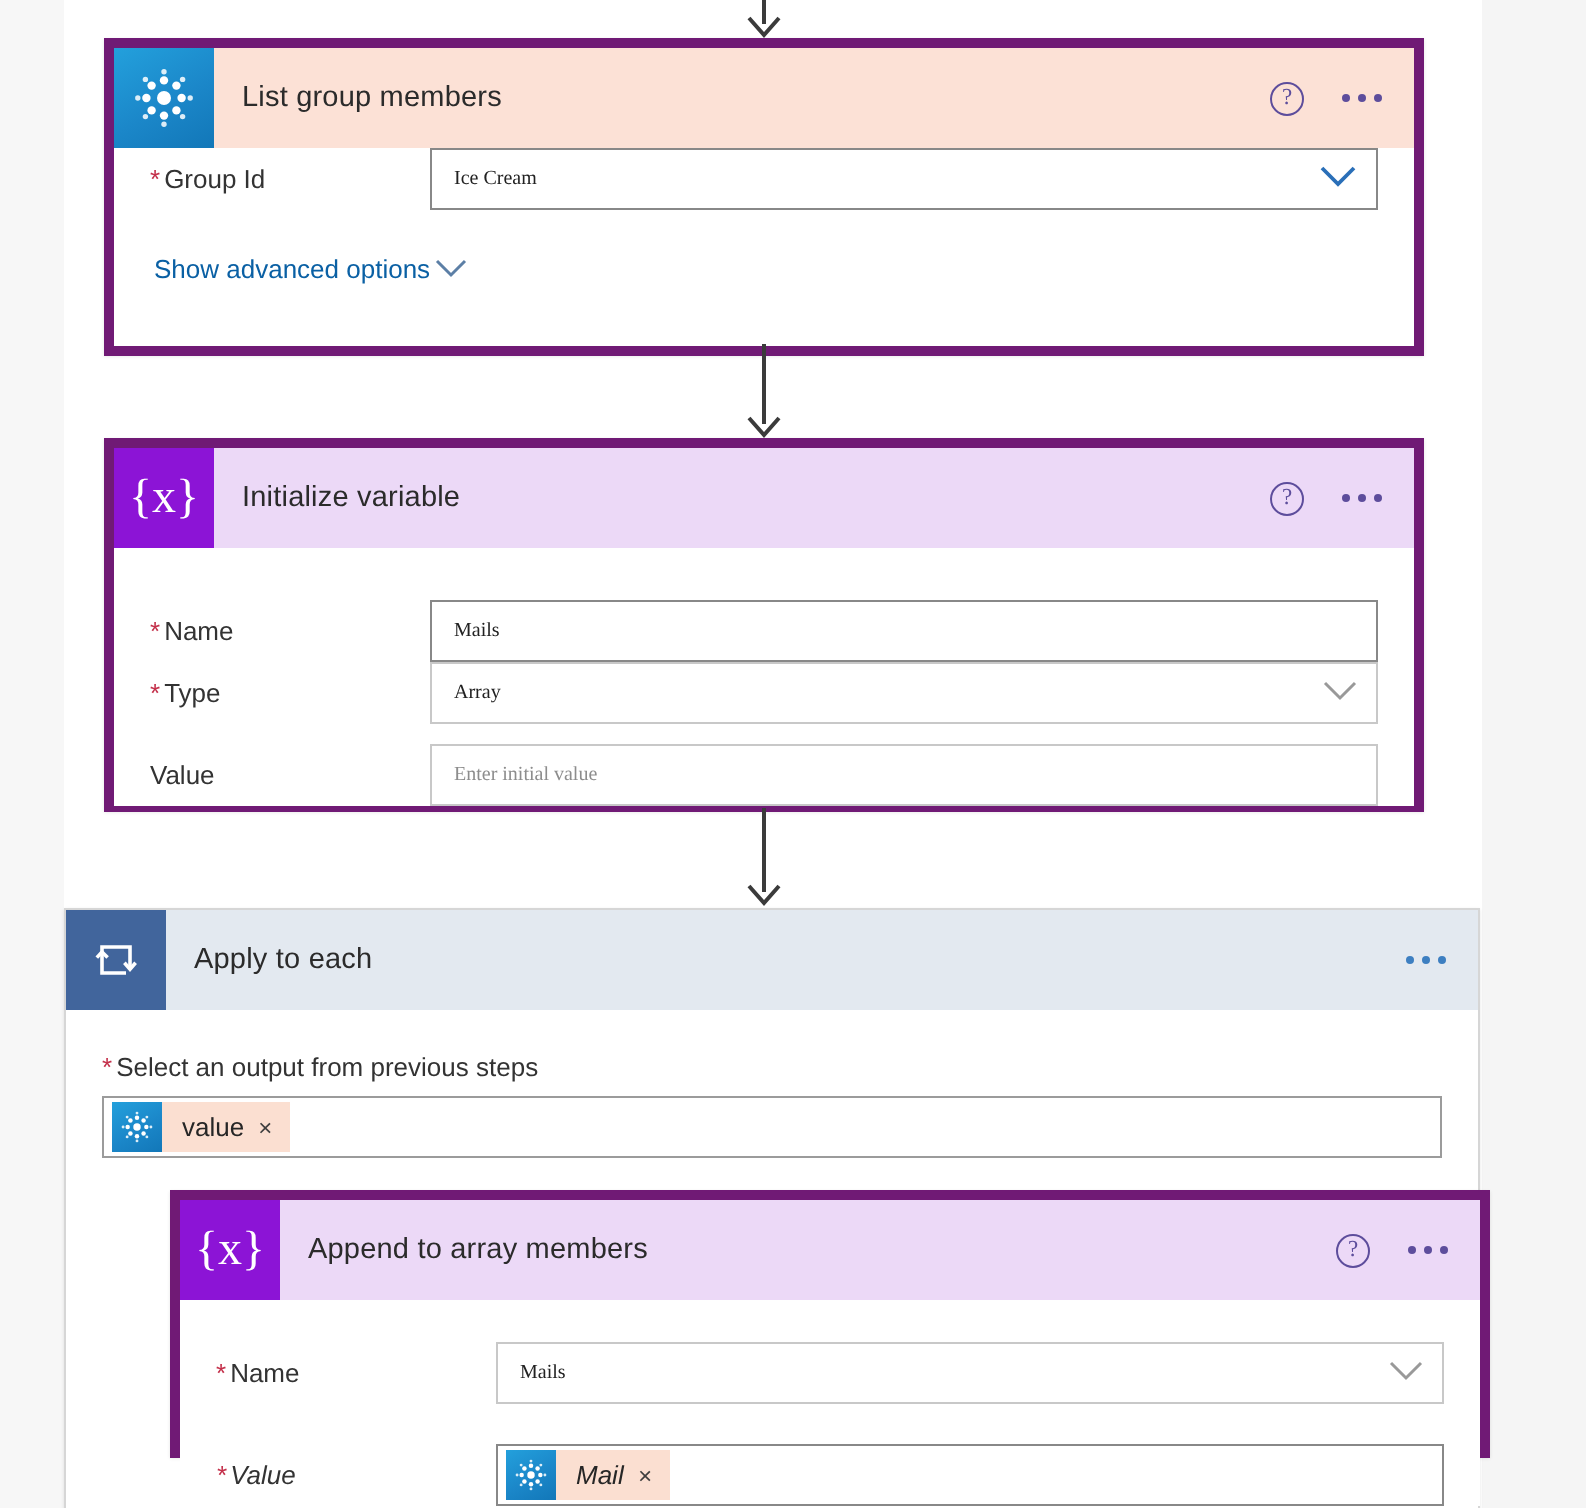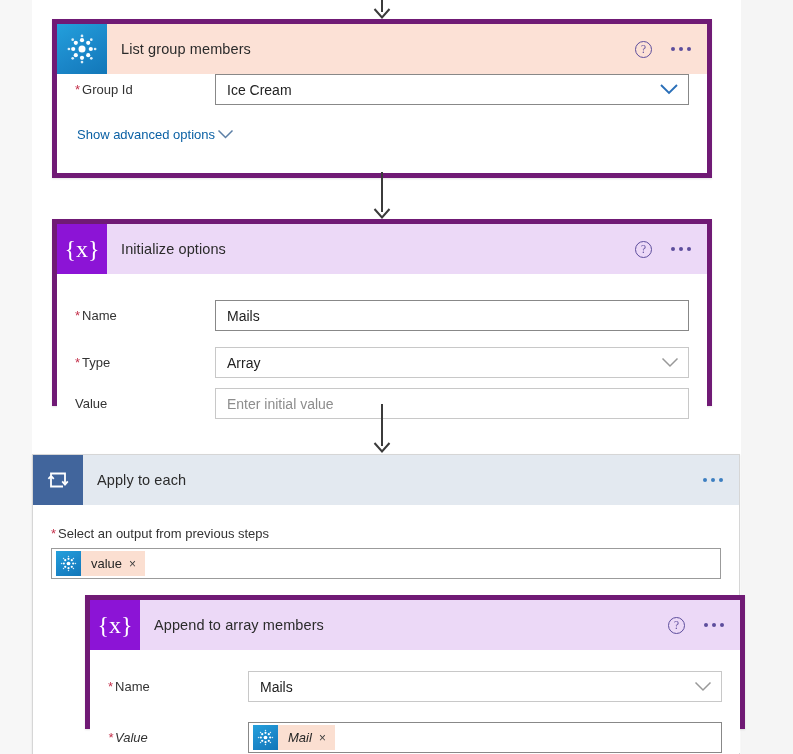--- a/index.html
+++ b/index.html
@@ -141,23 +141,24 @@
     position: relative;
     height: 31px;
     border: 1px solid #888888;
     background: #ffffff;
     display: flex;
     align-items: center;
     padding: 0 8px;
   }
   .field-control.thin { border-color: #c8c8c8; }
   .field-text {
-    font-size: 14px;
+    font-size: 10px;
     color: #222222;
     padding-left: 3px;
+    font-family: Liberation Serif, serif;
   }
   .field-text.placeholder { color: #8d8d8d; }
   .chev {
     position: absolute;
     right: 9px;
     top: 50%;
     transform: translateY(-50%);
     pointer-events: none;
   }
 
@@ -306,42 +307,42 @@
     </svg>
   </div>
 
   <div class="card" style="left:52px; top:219px; width:660px; height:187px;">
     <div class="card-header lilac">
       <div class="card-icon">
         <div class="icon-var">
           <span>{x}</span>
         </div>
       </div>
-      <div class="card-title">Initialize options</div>
+      <div class="card-title">Initialize variable</div>
       <div class="header-actions">
         <div class="help-icon">?</div>
         <div class="ellipsis">
           <i></i>
             <i></i>
             <i></i>
         </div>
       </div>
     </div>
     <div class="card-body">
 
       <div class="field-row" style="margin-top:26px;">
         <div class="field-label">
           <span class="req">*</span><span>Name</span>
         </div>
         <div class="field-control">
           <span class="field-text">Mails</span>
         </div>
       </div>
 
-      <div class="field-row" style="margin-top:16px;">
+      <div class="field-row" style="margin-top:0;">
         <div class="field-label">
           <span class="req">*</span><span>Type</span>
         </div>
         <div class="field-control thin">
           <span class="field-text">Array</span>
           <span class="chev">
             <svg width="18" height="11" viewBox="0 0 18 11">
               <path d="M1.5 1.5 L9 9 L16.5 1.5" fill="none" stroke="#999999" stroke-width="1.5"></path>
             </svg>
           </span>

